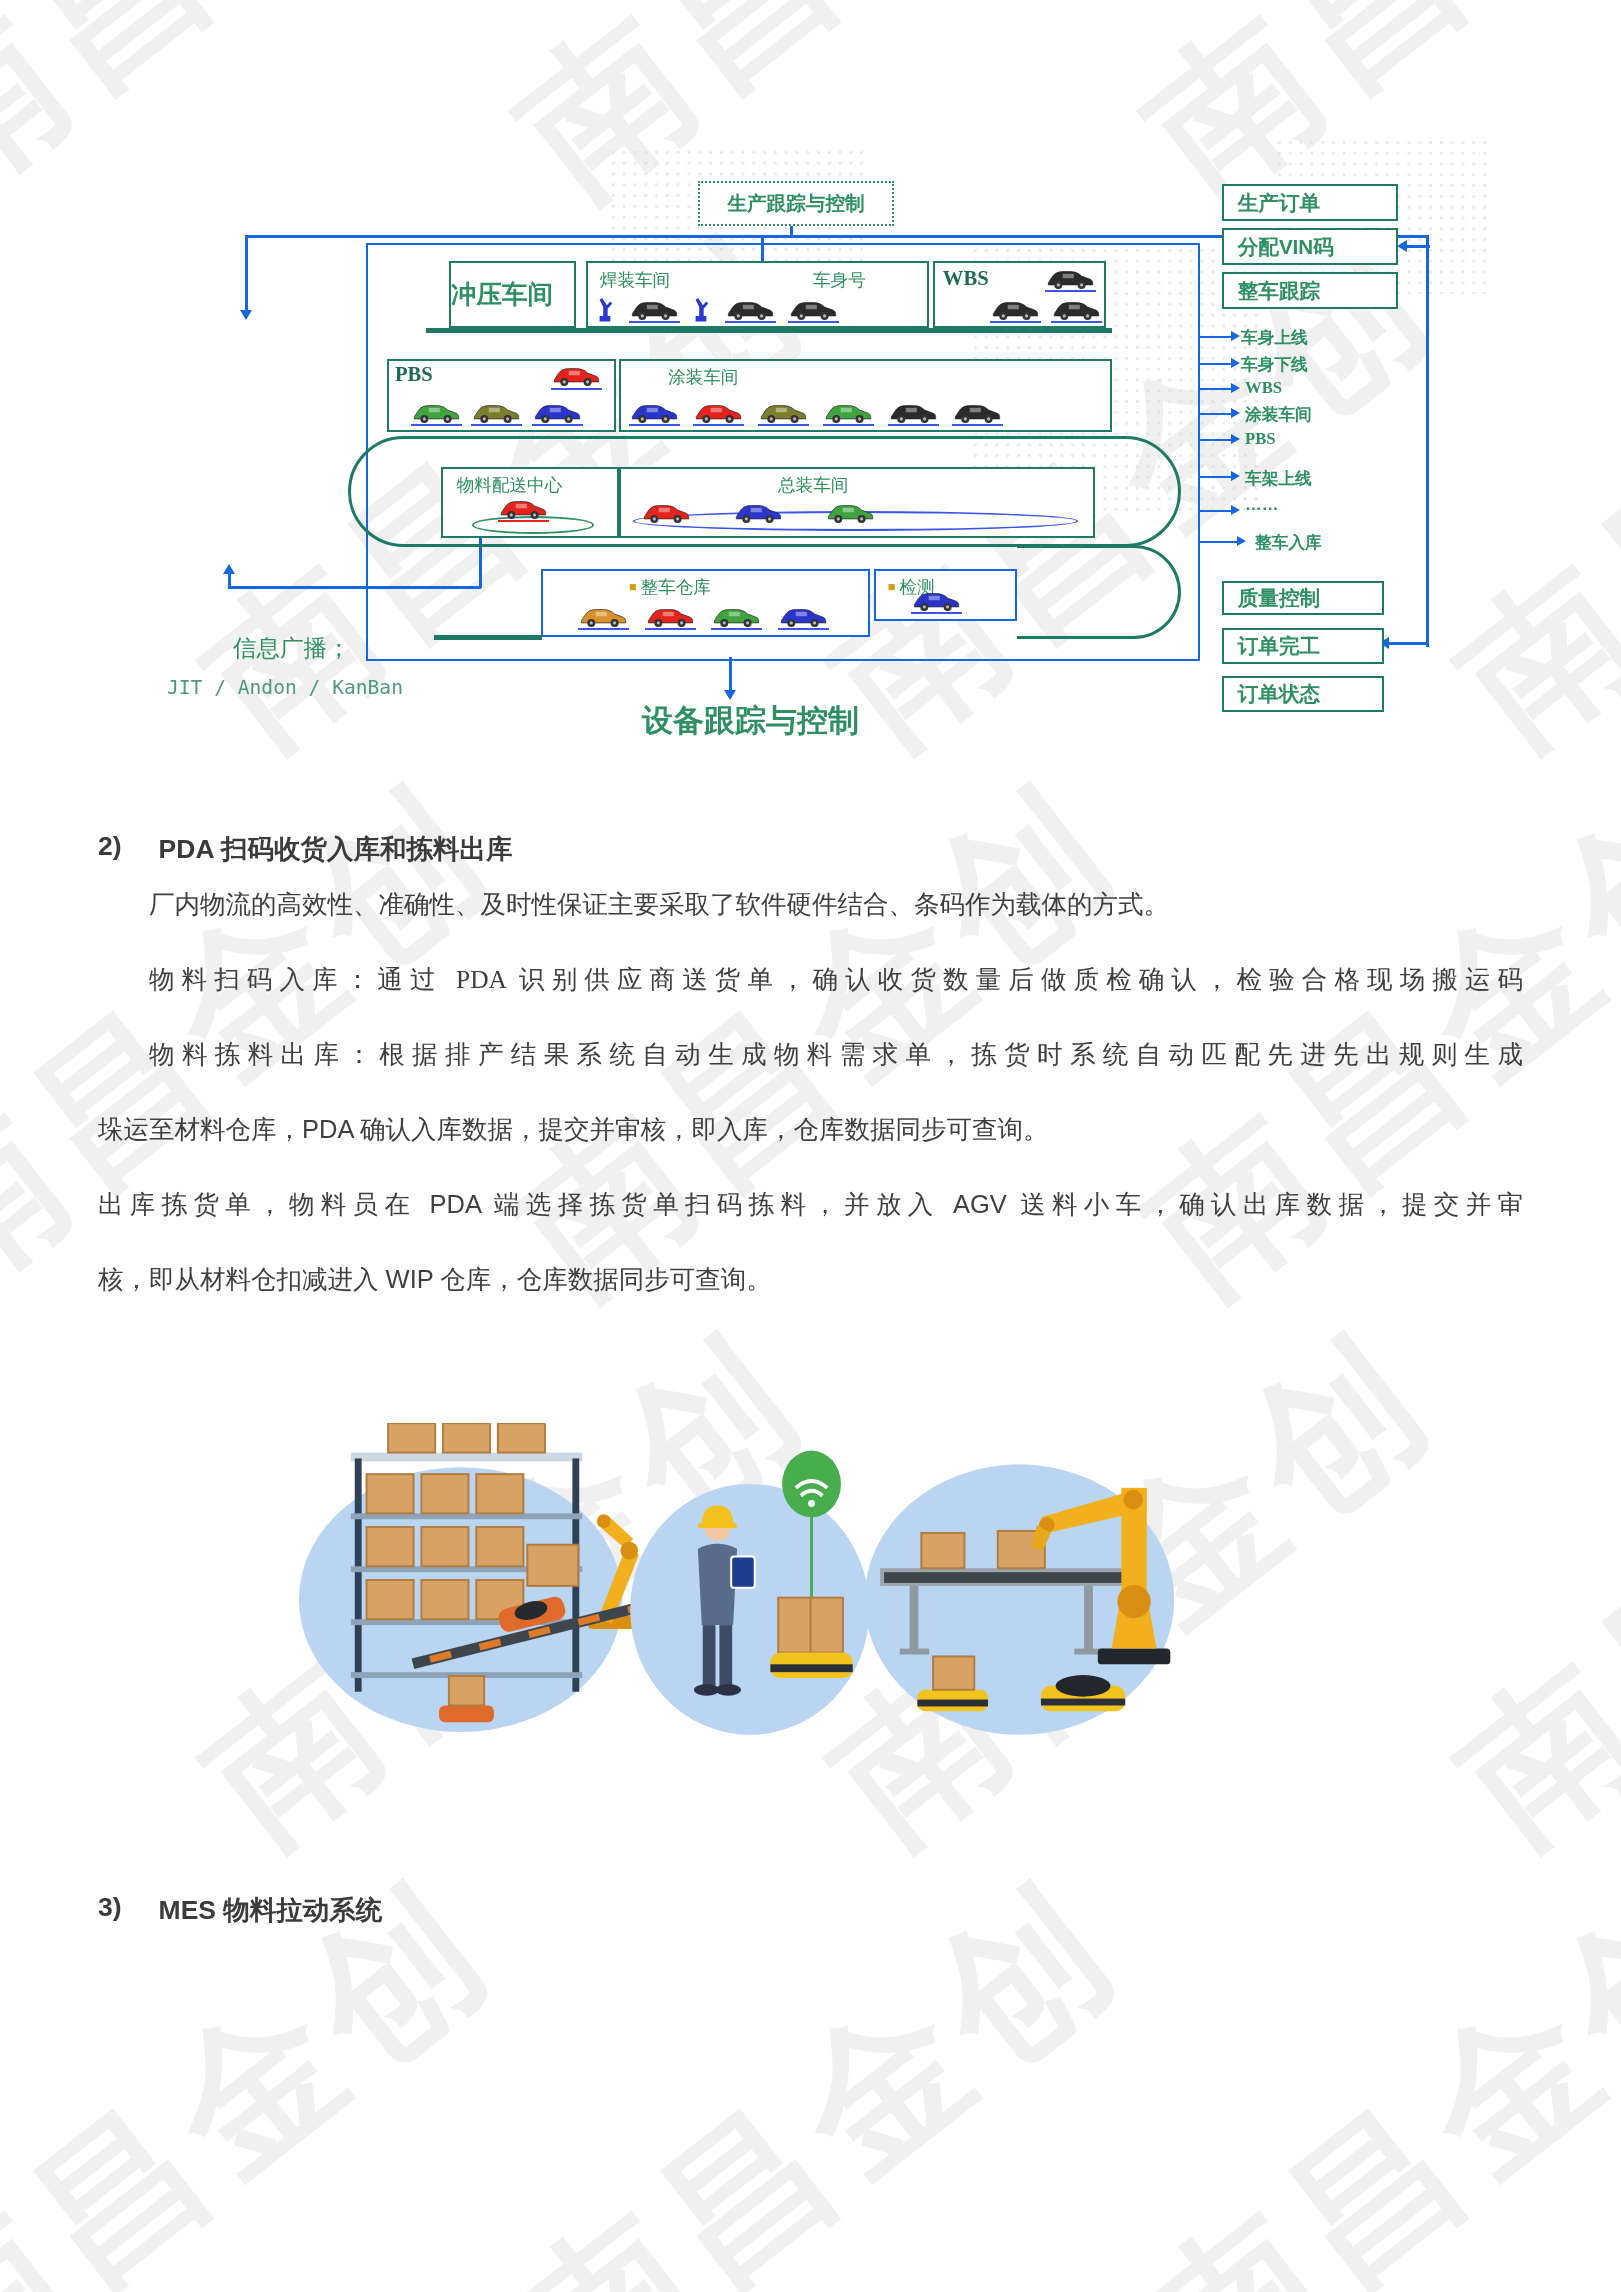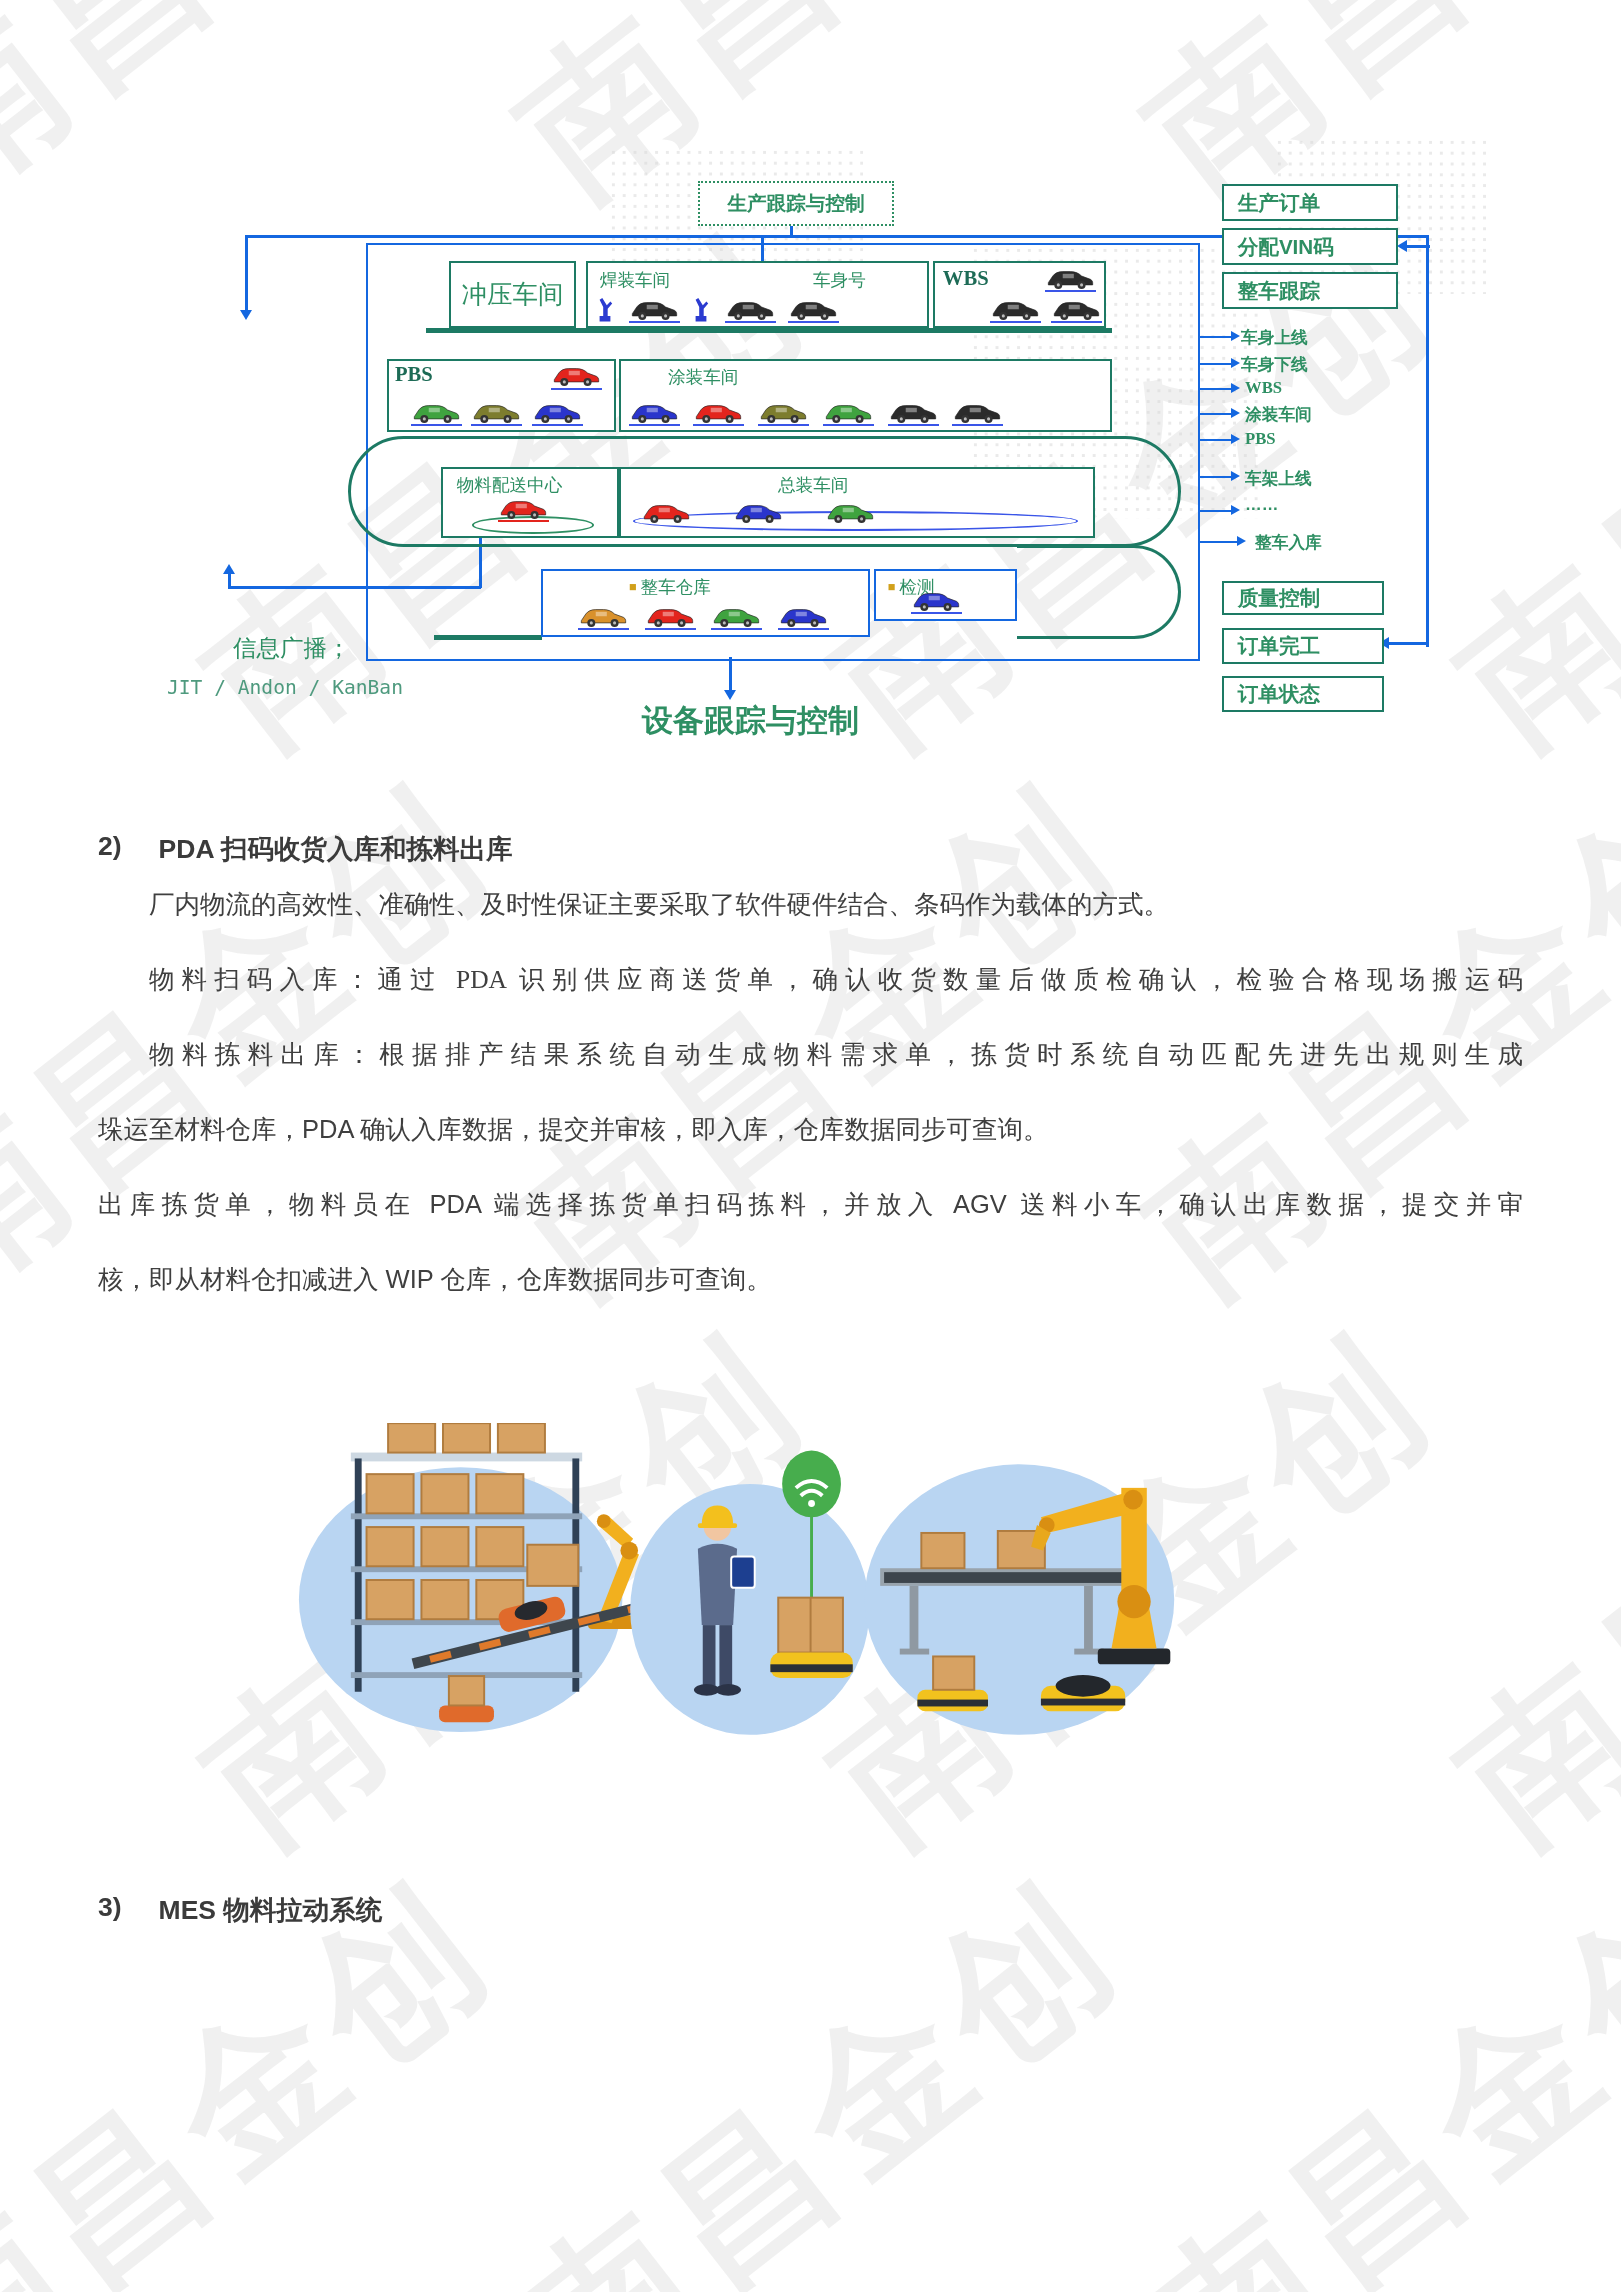--- a/index.html
+++ b/index.html
@@ -154,22 +154,22 @@
       <span>订单完工</span>
     </div>
     <div class="rtop" style="left:1222px;top:676px;width:162px;height:36px;">
       <span>订单状态</span>
     </div>
 
 
     <div class="abs glabel" style="left:233px;top:632px;font-size:23.5px;font-weight:normal;">信息广播；</div>
     <div class="abs" style="left:167px;top:676px;font-size:19.6px;color:#4e9a7e;font-family:'DejaVu Sans Mono',monospace;">JIT / Andon / KanBan</div>
 
-    <div class="tbox" style="left:449px;top:261px;width:127px;height:67px;display:flex;align-items:center;justify-content:center;
-         font-size:25.5px;font-weight:400;">
+    <div class="tbox" style="left:449px;top:261px;width:127px;height:67px;display:flex;align-items:center;
+         font-size:25.5px;font-weight:700;">
       <span>冲压车间</span>
     </div>
     <div class="tbox" style="left:586px;top:261px;width:343px;height:67px;">
       <span class="wslabel abs" style="left:11.8px;top:4.9px;">焊装车间</span>
       <span class="wslabel abs" style="left:225px;top:4.9px;">车身号</span>
       <div class="cars" style="left:7.8px;bottom:2.9px;gap:11.8px;">
           <span class="car-wrap u-none"><svg viewBox="0 0 24 30" width="21.6" height="27.4">
               <path d="M4 28 L4 22 L8 22 L8 12 L4 4 L7 2 L12 10 L16 6 L18 8 L13 14 L13 22 L16 22 L16 28 Z" fill="#2b3bd0"></path>
             </svg></span>
           <span class="car-wrap u-blue"><svg viewBox="0 0 46 22" width="51" height="24.5">

